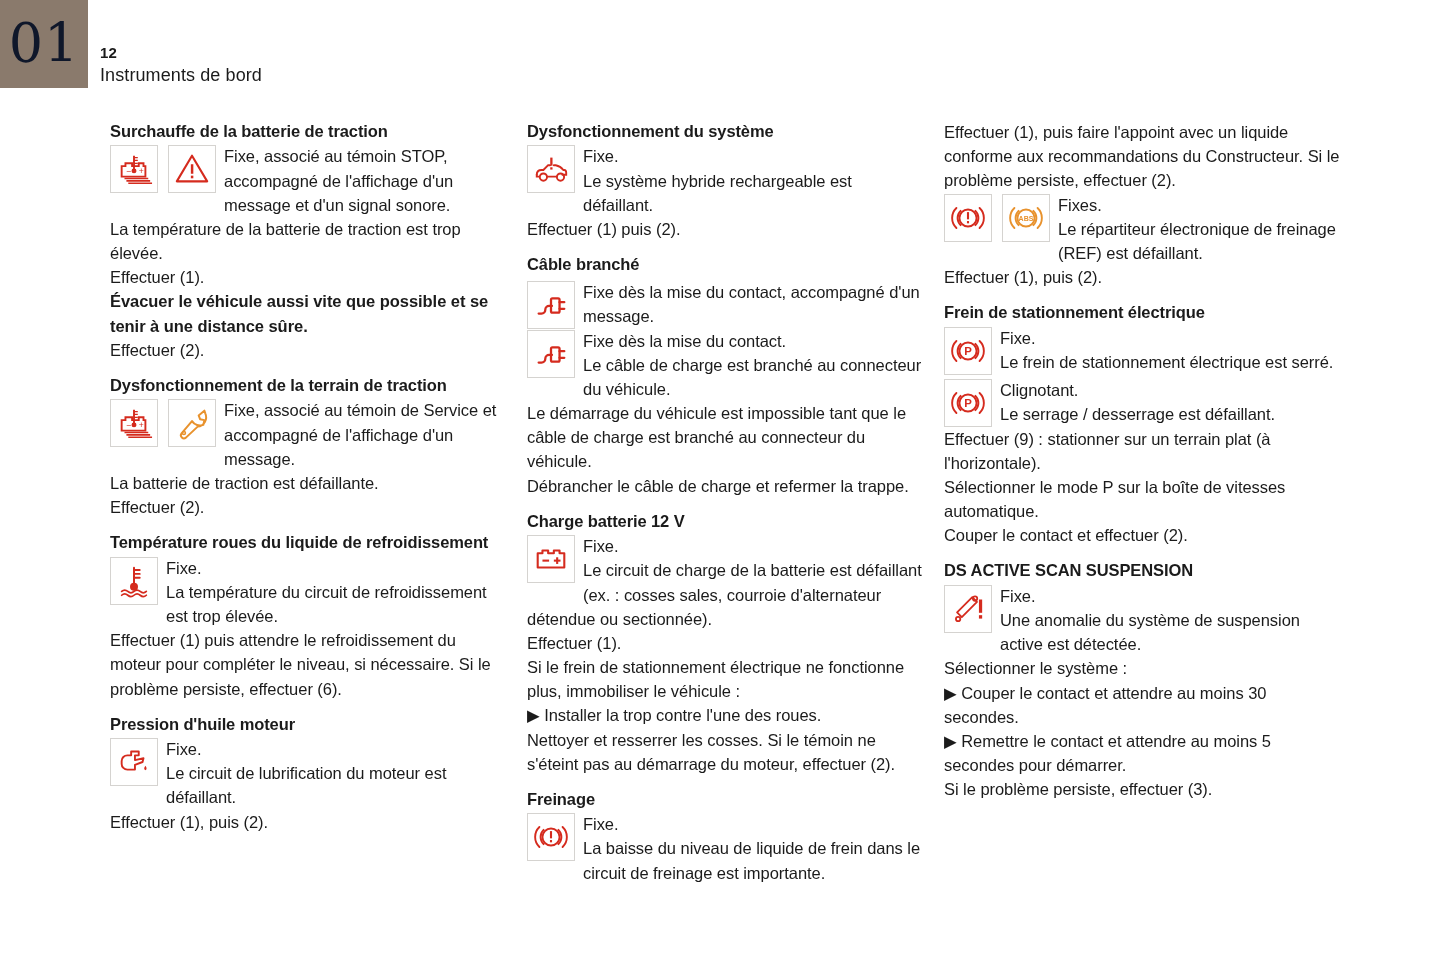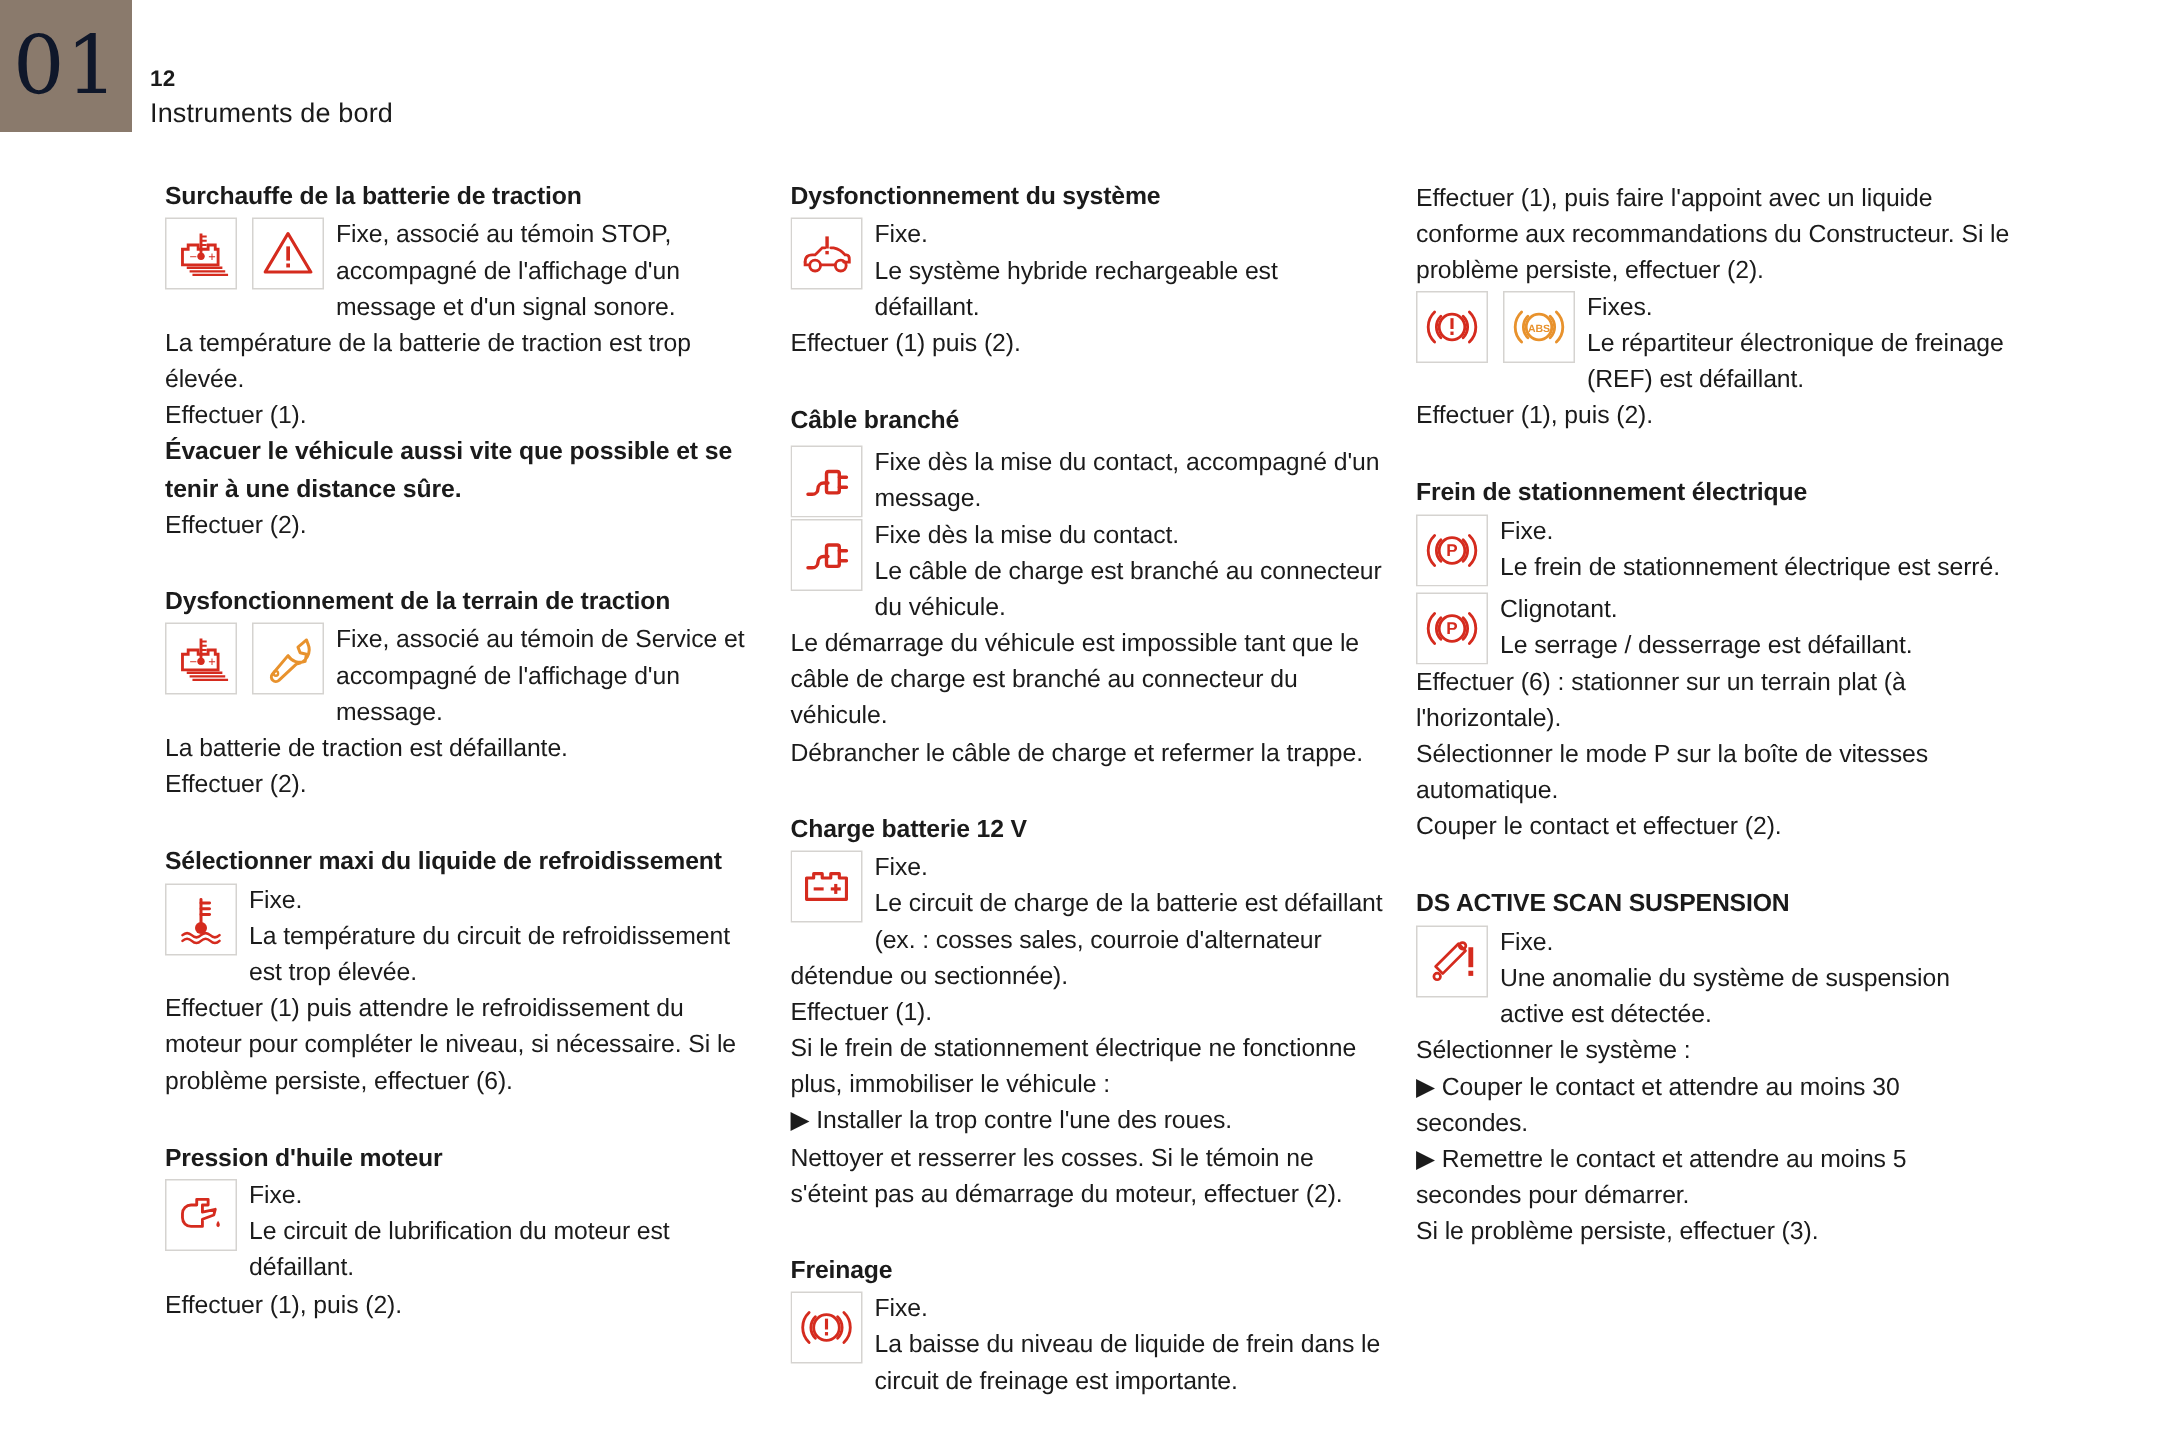--- a/index.html
+++ b/index.html
@@ -40,21 +40,21 @@
   }
   .column { width: 396px; }
 
   h3.block-title {
     font-size: 16.5px;
     font-weight: bold;
     line-height: 1.42;
     letter-spacing: -0.1px;
     margin: 0 0 1px 0;
   }
-  h3.block-title.spaced { margin-top: 28px; }
+  h3.block-title.spaced { margin-top: 12px; }
 
   p.para {
     font-size: 16.5px;
     line-height: 1.465;
     letter-spacing: -0.05px;
     margin: 0;
   }
   p.para.bold { font-weight: bold; }
 
   
@@ -137,21 +137,21 @@
                    l12.4 -11.6
                    a10 10 0 0 0 8 -14 z" fill="none" stroke="#e8922d" stroke-width="2.1" stroke-linejoin="round"></path>
           <circle cx="11.5" cy="30.5" r="1.6" fill="none" stroke="#e8922d" stroke-width="1.6"></circle>
         </svg>
       </span>
       <p class="para">Fixe, associé au témoin de Service et accompagné de l'affichage d'un message.</p>
     </div>
     <p class="para">La batterie de traction est défaillante.</p>
     <p class="para">Effectuer (2).</p>
 
-    <h3 class="block-title spaced">Sélectionner maxi du liquide de refroidissement</h3>
+    <h3 class="block-title spaced">Température roues du liquide de refroidissement</h3>
     <div class="icon-run">
       <span class="icon-box">
         <svg width="38" height="38" viewBox="0 0 40 40">
           <g fill="none" stroke="#d52b1e" stroke-width="2.1" stroke-linecap="round">
             <path d="M20 6 v17"></path>
             <path d="M20 8.5 h6 M20 12.5 h6 M20 16.5 h6"></path>
             <path d="M7 31 q3.2 -3 6.5 0 t6.5 0 t6.5 0 t6.5 0" stroke-width="1.8"></path>
             <path d="M7 35 q3.2 -3 6.5 0 t6.5 0 t6.5 0 t6.5 0" stroke-width="1.8"></path>
           </g>
           <circle cx="20" cy="26" r="4.2" fill="#d52b1e"></circle>
@@ -330,21 +330,21 @@
             <path d="M12.2 12.5 a10.5 10.5 0 0 0 0 15"></path>
             <path d="M27.8 12.5 a10.5 10.5 0 0 1 0 15"></path>
             <path d="M7.8 9.5 a14.5 14.5 0 0 0 0 21"></path>
             <path d="M32.2 9.5 a14.5 14.5 0 0 1 0 21"></path>
           </g>
         </svg>
       </span>
       <p class="para">Clignotant.</p>
       <p class="para">Le serrage / desserrage est défaillant.</p>
     </div>
-    <p class="para">Effectuer (6) : stationner sur un terrain plat (à l'horizontale).</p>
+    <p class="para">Effectuer (9) : stationner sur un terrain plat (à l'horizontale).</p>
     <p class="para">Sélectionner le mode P sur la boîte de vitesses automatique.</p>
     <p class="para">Couper le contact et effectuer (2).</p>
 
     <h3 class="block-title spaced">DS ACTIVE SCAN SUSPENSION</h3>
     <div class="icon-run">
       <span class="icon-box">
         <svg width="38" height="38" viewBox="0 0 40 40">
           <g fill="none" stroke="#d52b1e" stroke-width="1.9" stroke-linejoin="round">
             <path d="M24.5 7.5 l5 5 l-16 16 l-5 -5 z"></path>
             <circle cx="27.4" cy="9" r="2.3"></circle>

